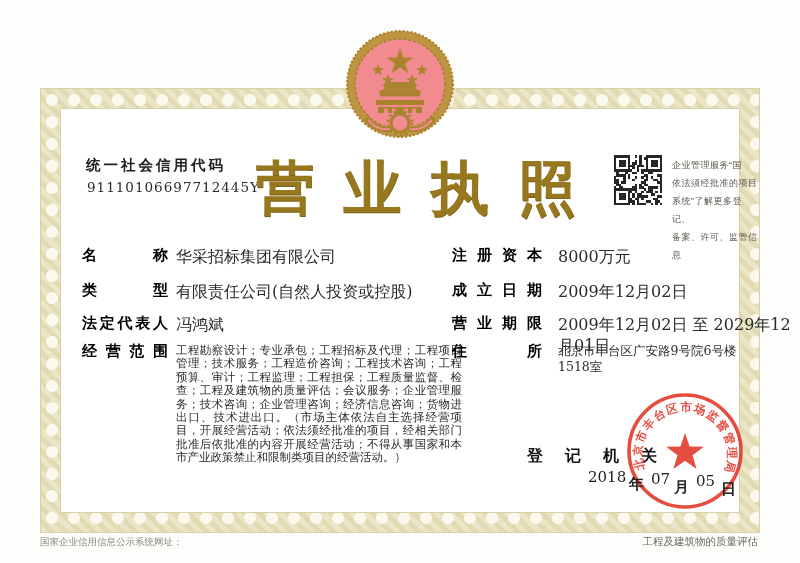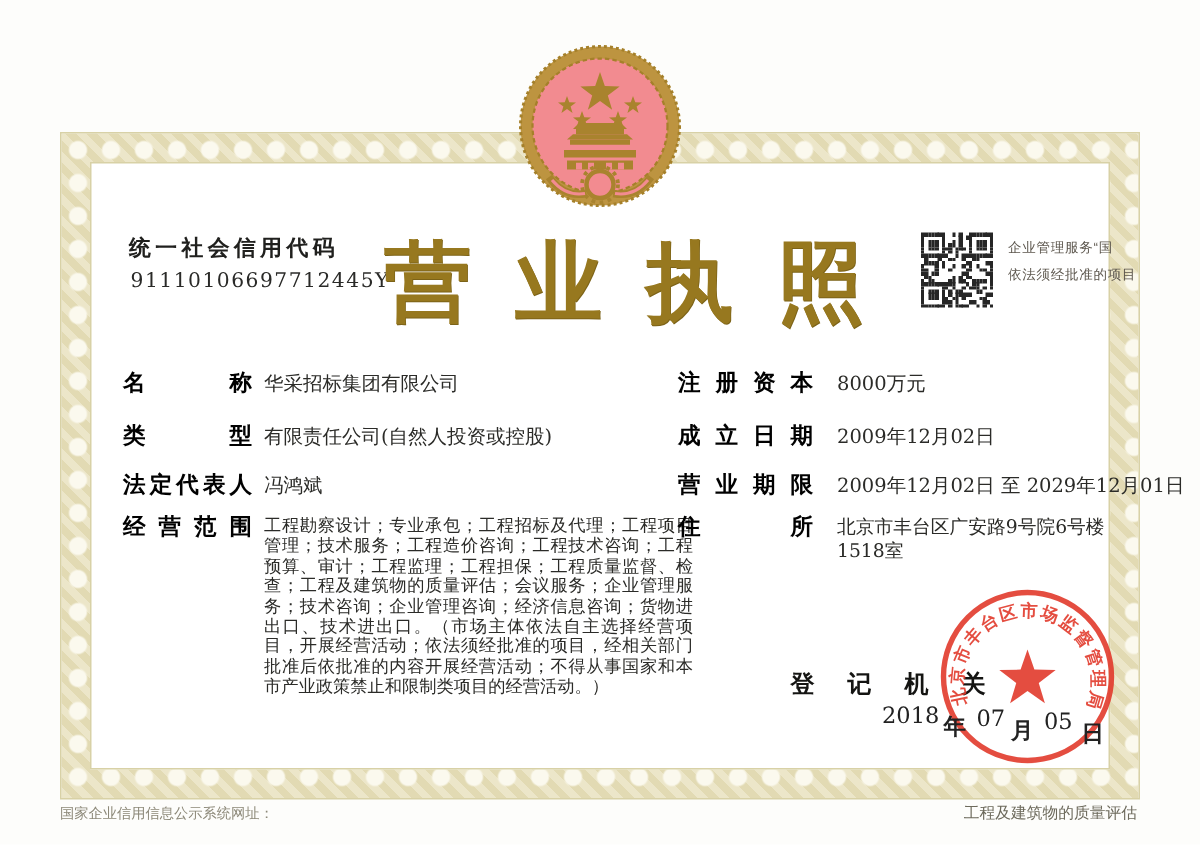--- a/index.html
+++ b/index.html
@@ -32,21 +32,21 @@
   .title{left:256px;top:150px;width:320px;font-size:58px;font-weight:bold;color:#97781f;
     letter-spacing:22px;white-space:nowrap;z-index:4;text-shadow:0.5px 0.5px 0 #7c6318;}
   
   .qr{left:614px;top:155px;width:48px;height:50px;z-index:4;background:#fff;}
   .qr span{position:absolute;background:#262626;}
   .qr-note{left:672px;top:156px;width:86px;z-index:4;font-size:9px;line-height:18px;color:#5c564d;letter-spacing:0.5px;}
   
   .lbl{display:flex;justify-content:space-between;font-weight:bold;font-size:15px;color:#17171
 5;z-index:4;}
   .lbl span{display:block;}
-  .val{font-family:"DejaVu Serif",serif;font-size:13px;color:#2b2b28;z-index:4;}
+  .val{font-family:"DejaVu Serif",serif;font-size:16px;color:#2b2b28;z-index:4;}
   .scope{font-family:"DejaVu Serif",serif;font-size:11.5px;line-height:13.4px;color:#2b2b28;text-align:justify;z-index:4;}
   
   .reg-label{left:527px;top:446px;width:130px;font-size:16px;font-weight:bold;color:#141412;display:flex;justify-content:space-between;z-index:4;}
   .date-part{z-index:6;color:#222;}
   .date-num{font-family:"DejaVu Serif",serif;font-size:15px;}
   .date-unit{font-size:15px;font-weight:bold;}
   .seal{left:623px;top:391px;width:124px;height:124px;z-index:5;opacity:0.9;}
   
   .foot-left{left:40px;top:536px;font-size:9.5px;color:#8c8878;z-index:4;}
   .foot-right{left:560px;top:535px;width:198px;text-align:right;font-size:10.5px;color:#6d6a5c;z-index:4;}
@@ -327,20 +327,22 @@
     <span style="left: 25.1429px; top: 47.619px; width: 2.48571px; height: 2.58095px;"></span>
     <span style="left: 27.4286px; top: 47.619px; width: 2.48571px; height: 2.58095px;"></span>
     <span style="left: 29.7143px; top: 47.619px; width: 2.48571px; height: 2.58095px;"></span>
     <span style="left: 36.5714px; top: 47.619px; width: 2.48571px; height: 2.58095px;"></span>
     <span style="left: 41.1429px; top: 47.619px; width: 2.48571px; height: 2.58095px;"></span>
     <span style="left: 45.7143px; top: 47.619px; width: 2.48571px; height: 2.58095px;"></span>
   </div>
 <div class="abs qr-note">
   <div>企业管理服务“国</div>
   <div>依法须经批准的项目</div>
+  <div>系统”了解更多登记、</div>
+  <div>备案、许可、监管信息</div>
 </div>
 
 <div class="abs lbl js-spread" style="left: 82px; top: 246px; width: 86px; display: flex; justify-content: space-between; letter-spacing: 0px;">
     <span>名</span>
     <span>称</span>
   </div>
 <div class="abs val" style="left:176px;top:247px;">华采招标集团有限公司</div>
 
 <div class="abs lbl js-spread" style="left: 82px; top: 281px; width: 86px; display: flex; justify-content: space-between; letter-spacing: 0px;">
     <span>类</span>

